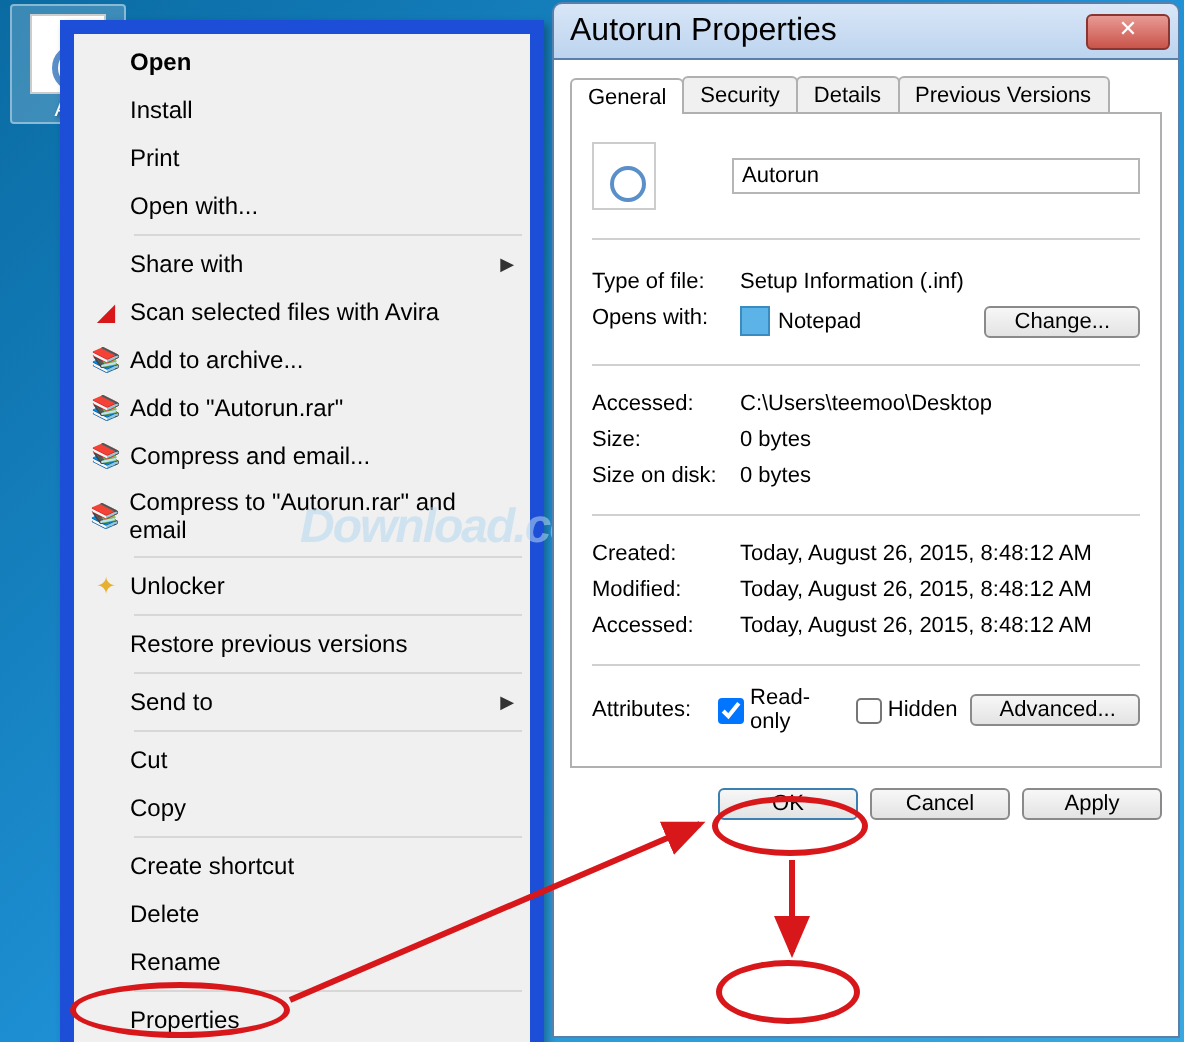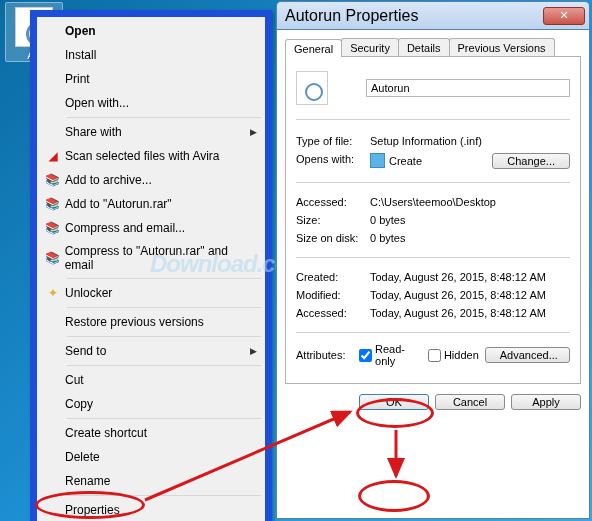--- a/index.html
+++ b/index.html
@@ -320,21 +320,21 @@
 
       <div class="prop-group">
         <div class="prop-row">
           <span class="k">Type of file:</span>
           <span class="v">Setup Information (.inf)</span>
         </div>
         <div class="prop-row">
           <span class="k">Opens with:</span>
           <span class="v">
             <span class="np-ico"></span>
-            <span>Create</span>
+            <span>Notepad</span>
           </span>
           <button class="btn">Change...</button>
         </div>
       </div>
 
       <div class="prop-group">
         <div class="prop-row">
             <span class="k">Accessed:</span>
             <span class="v">C:\Users\teemoo\Desktop</span>
           </div>

